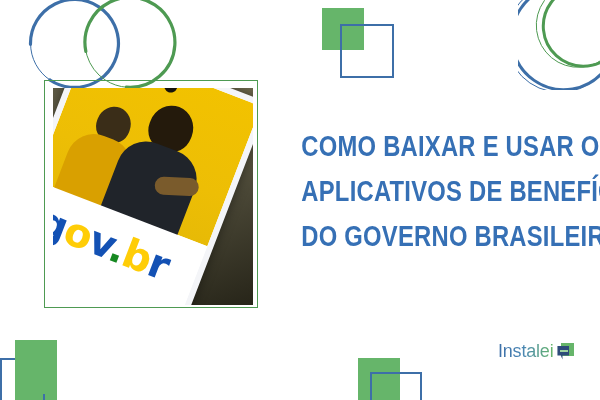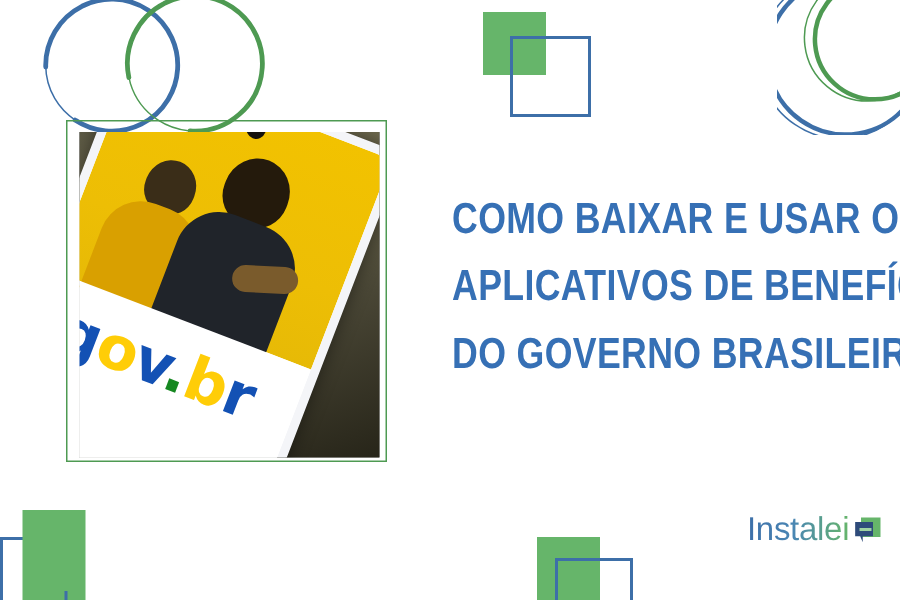--- a/index.html
+++ b/index.html
@@ -191,21 +191,21 @@
   #brand-logo {
     position: absolute;
     left: 498px;
     top: 342px;
     display: flex;
     align-items: center;
     gap: 4px;
   }
   #brand-wordmark {
     font-family: "Liberation Sans", sans-serif;
-    font-size: 22px;
+    font-size: 18px;
     font-weight: normal;
     letter-spacing: -.2px;
     background: linear-gradient(90deg, #3d6fa8 0%, #4a86b4 45%, #66b56a 100%);
     -webkit-background-clip: text;
     background-clip: text;
     color: transparent;
     line-height: 1;
   }
   #brand-mark {
     position: relative;

